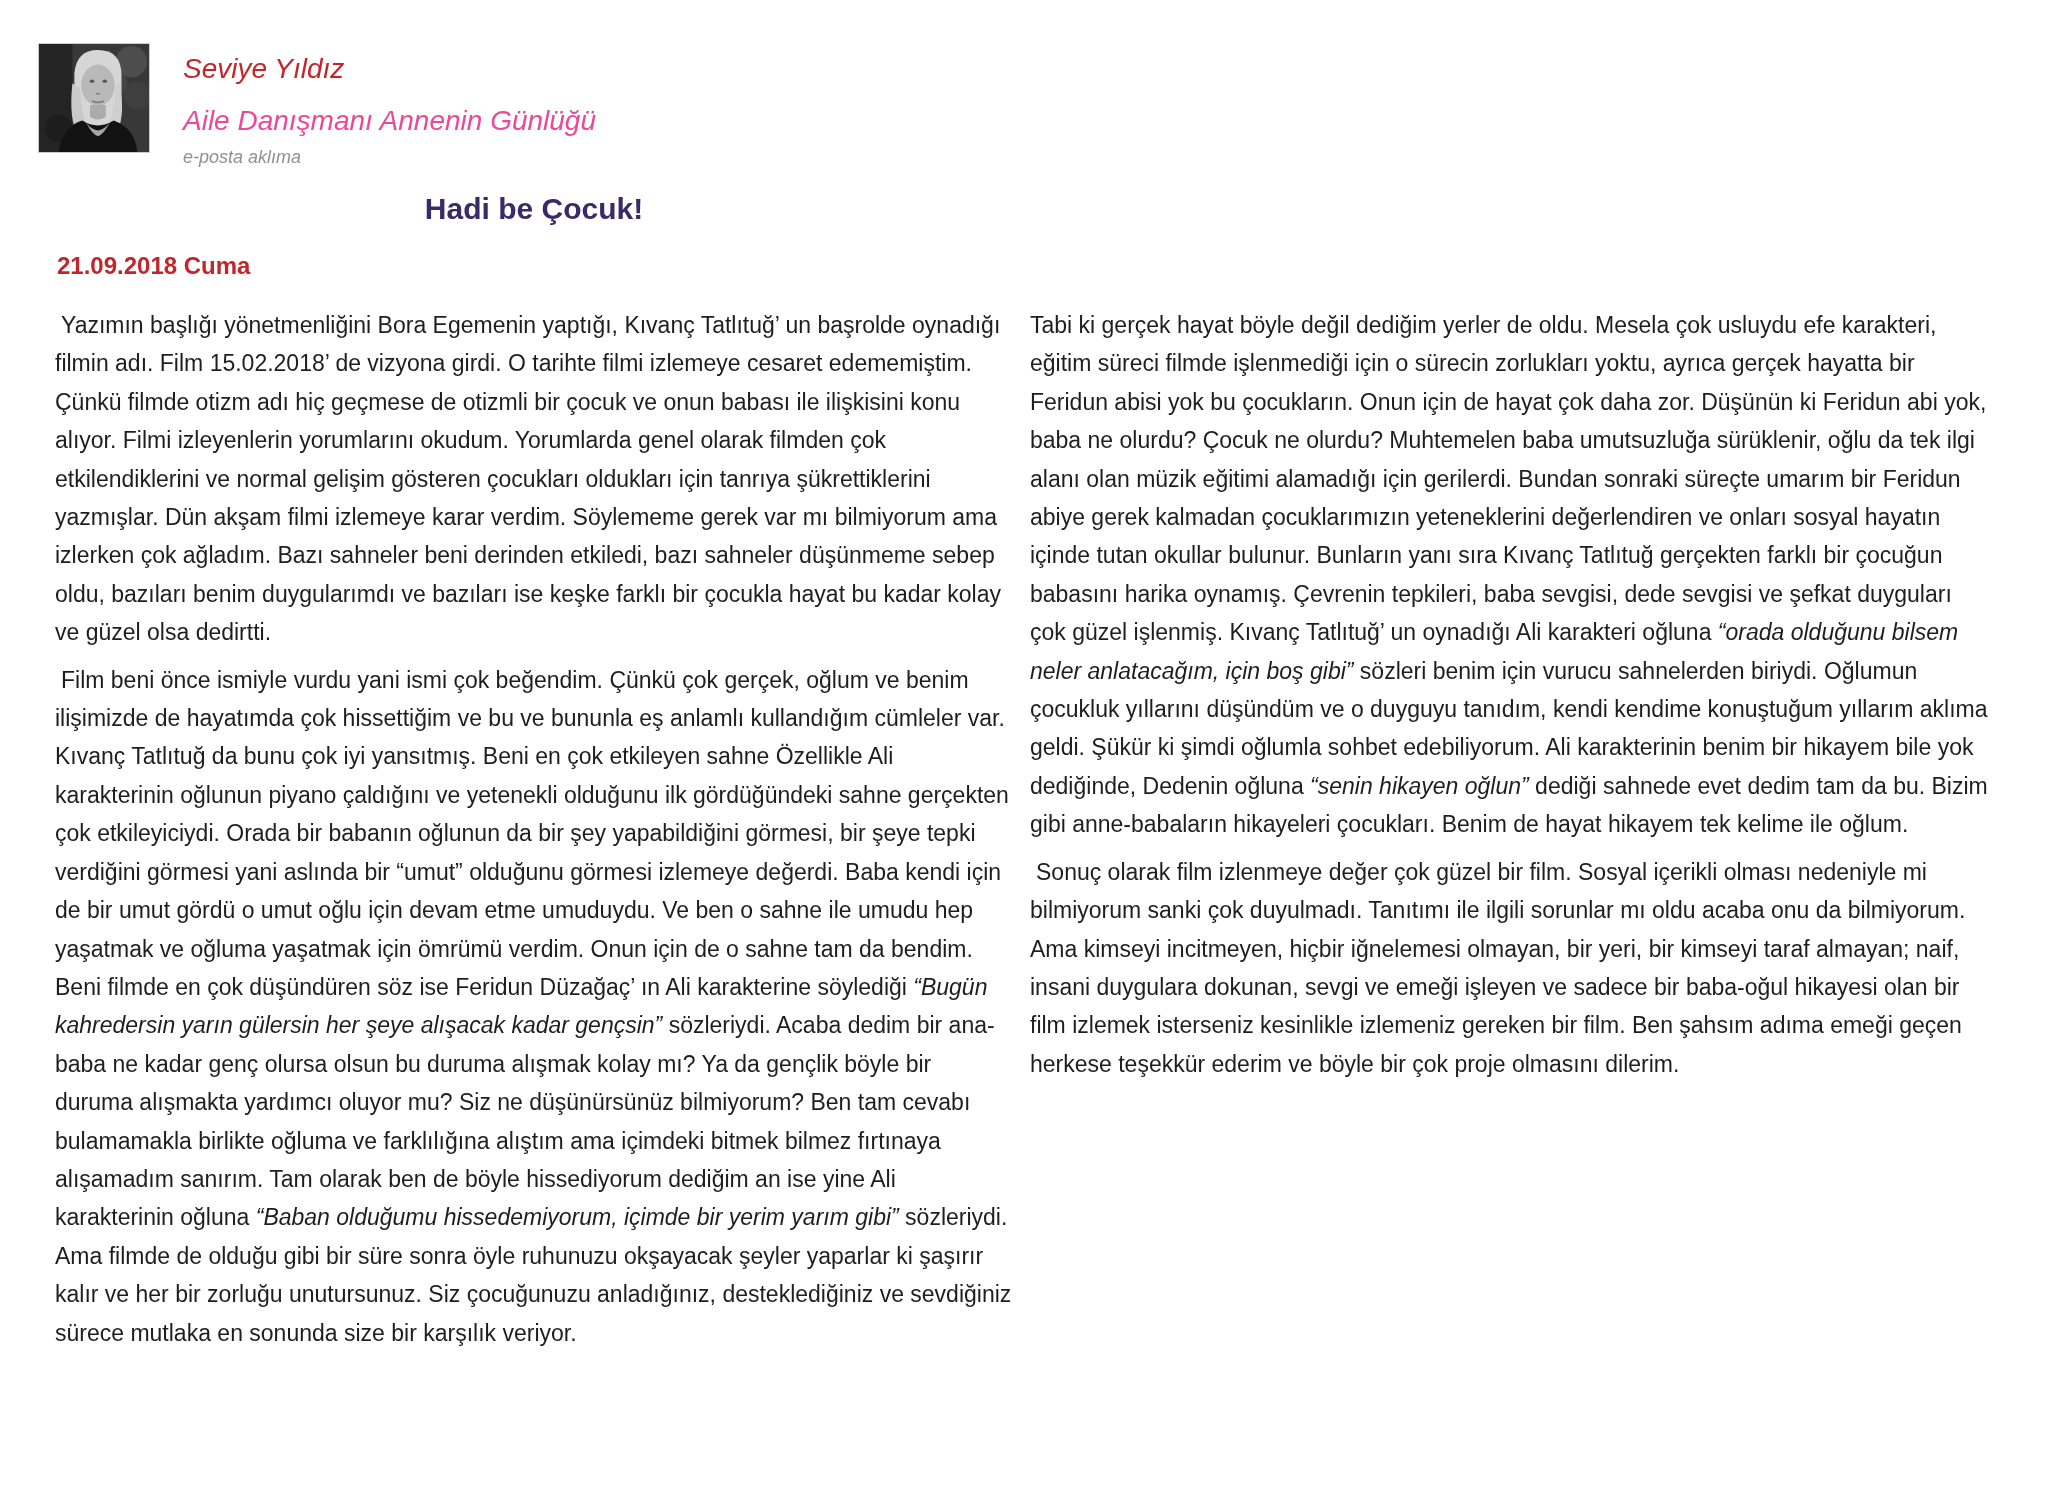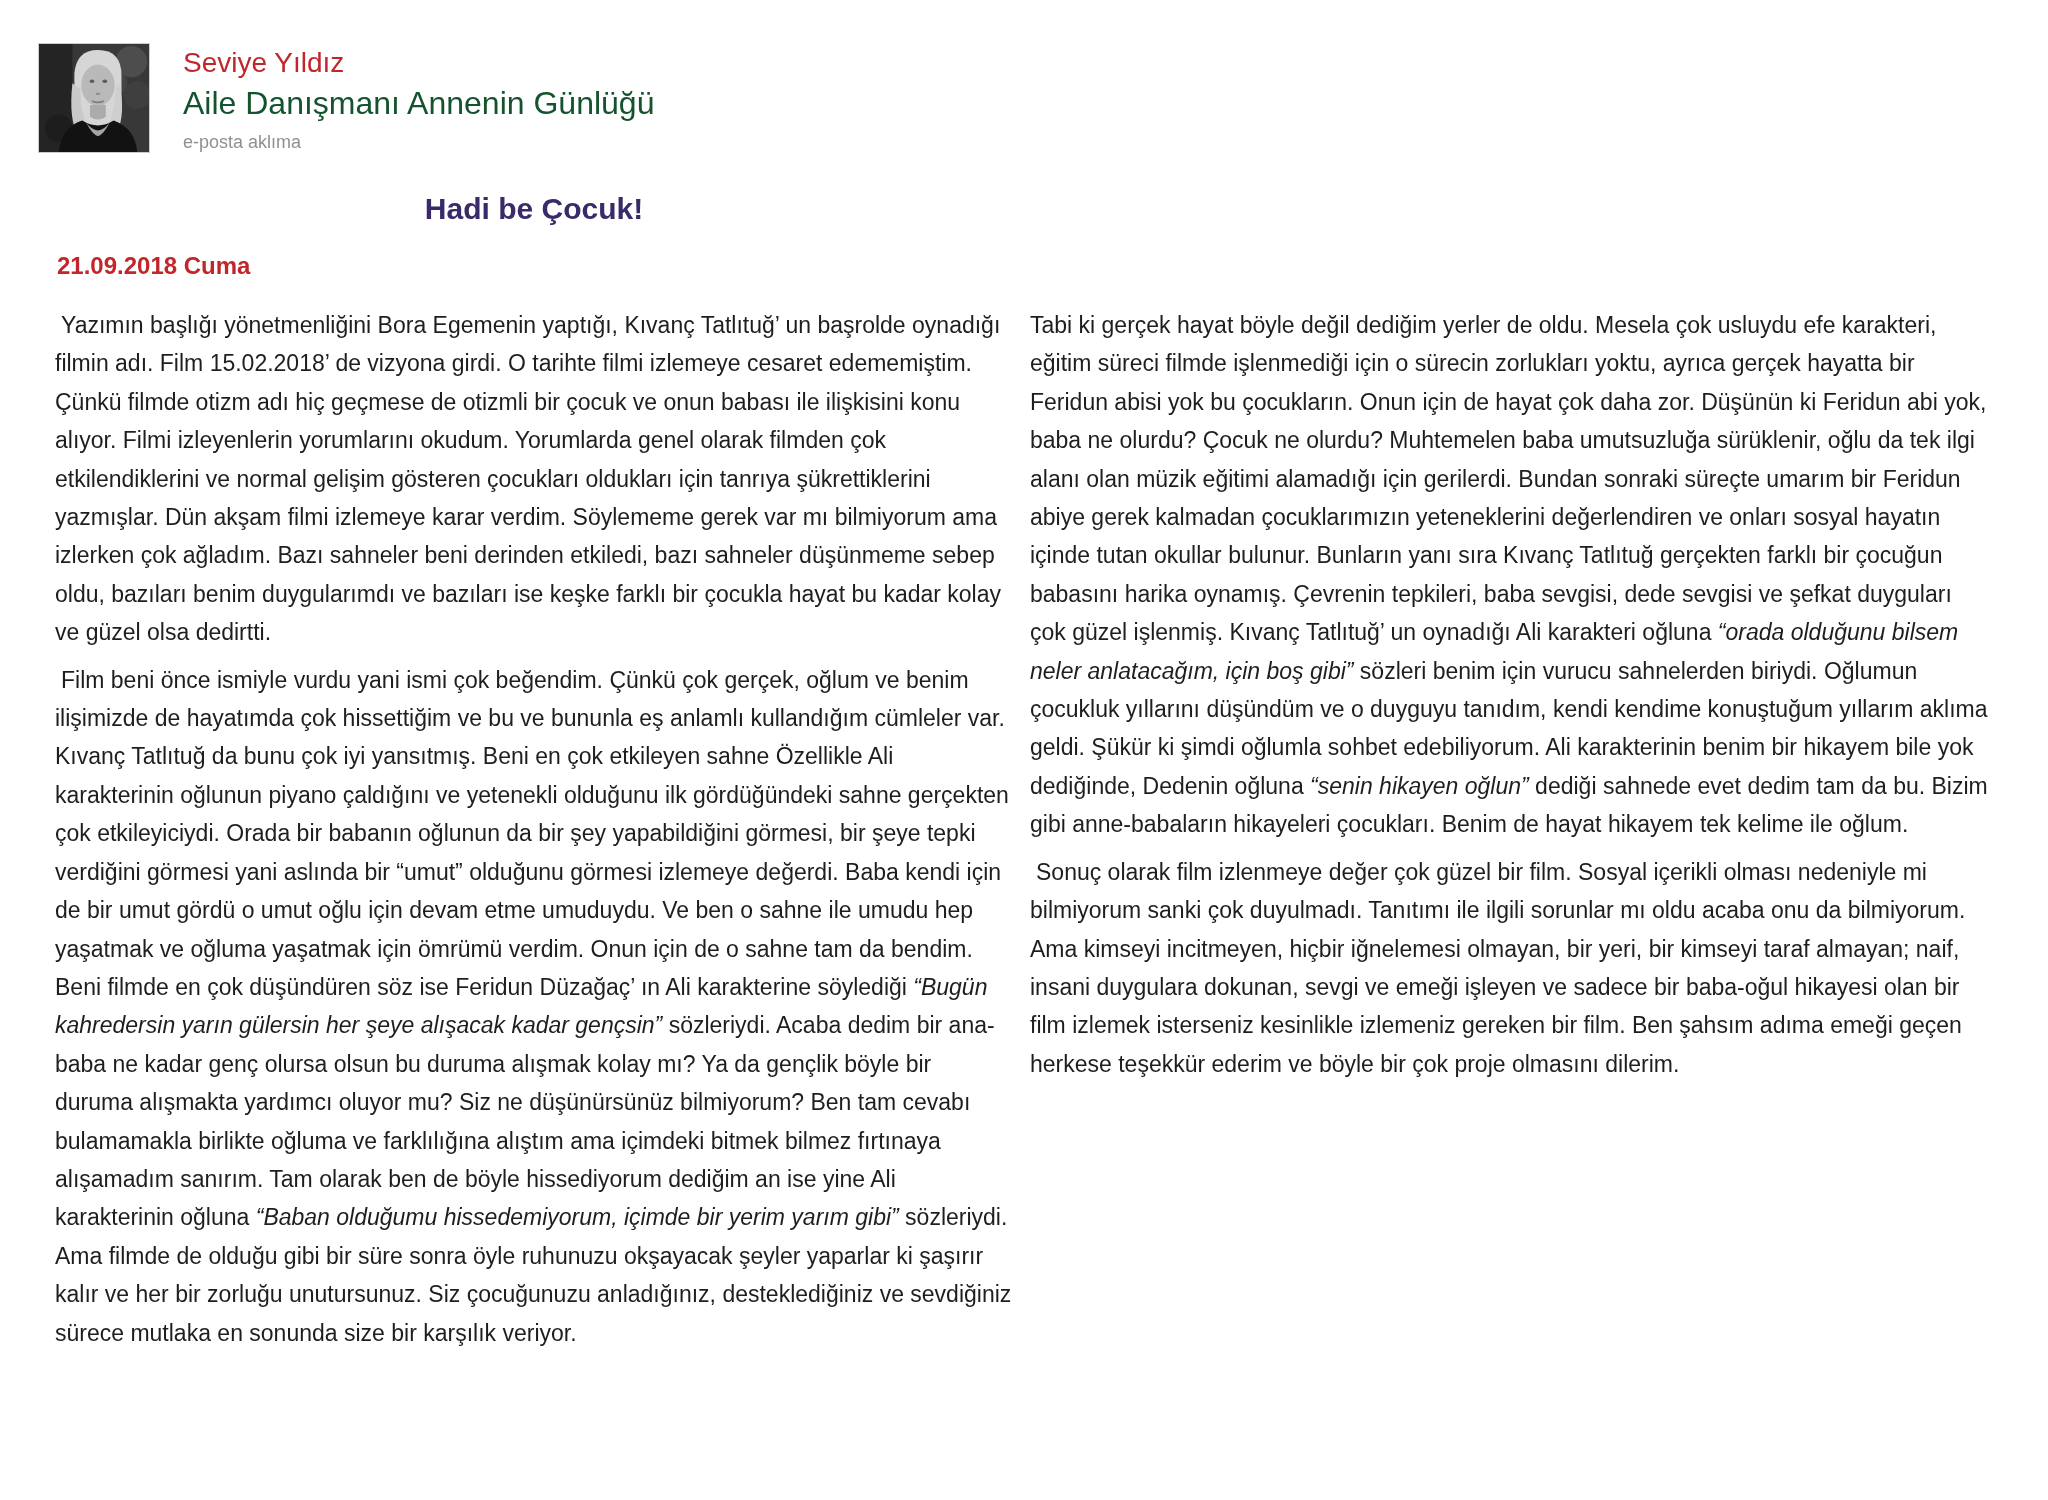--- a/index.html
+++ b/index.html
@@ -12,26 +12,26 @@
   *{margin:0;padding:0;box-sizing:border-box;}
   html,body{width:2048px;height:1500px;background:#ffffff;overflow:hidden;}
   body{font-family:"Liberation Sans",sans-serif;color:var(--body);position:relative;}
 
   .avatar{
     position:absolute;left:38px;top:43px;width:112px;height:110px;
     border:1px solid var(--border);background:#2f2f2f;overflow:hidden;
   }
   .avatar svg{display:block;width:100%;height:100%;}
 
-  .author-block{position:absolute;left:183px;top:46px;line-height:1.2;}
+  .author-block{position:absolute;left:183px;top:52px;line-height:1.2;font-style:italic;}
   .author-name{
     color:var(--red);font-size:28px;font-weight:400;display:block;
     text-decoration:none;cursor:pointer;
   }
-  .author-subtitle{font-size:32px;color:#14532d;margin-top:4px;}
+  .author-subtitle{font-size:28px;color:#ec4899;margin-top:18px;}
   .email-link{
     display:inline-block;margin-top:10px;font-size:18px;color:var(--muted);
     text-decoration:none;cursor:pointer;
   }
 
   .article-title{
     position:absolute;left:55px;top:192px;width:958px;
     text-align:center;font-size:30px;font-weight:700;color:var(--purple);
   }
   .article-date{

